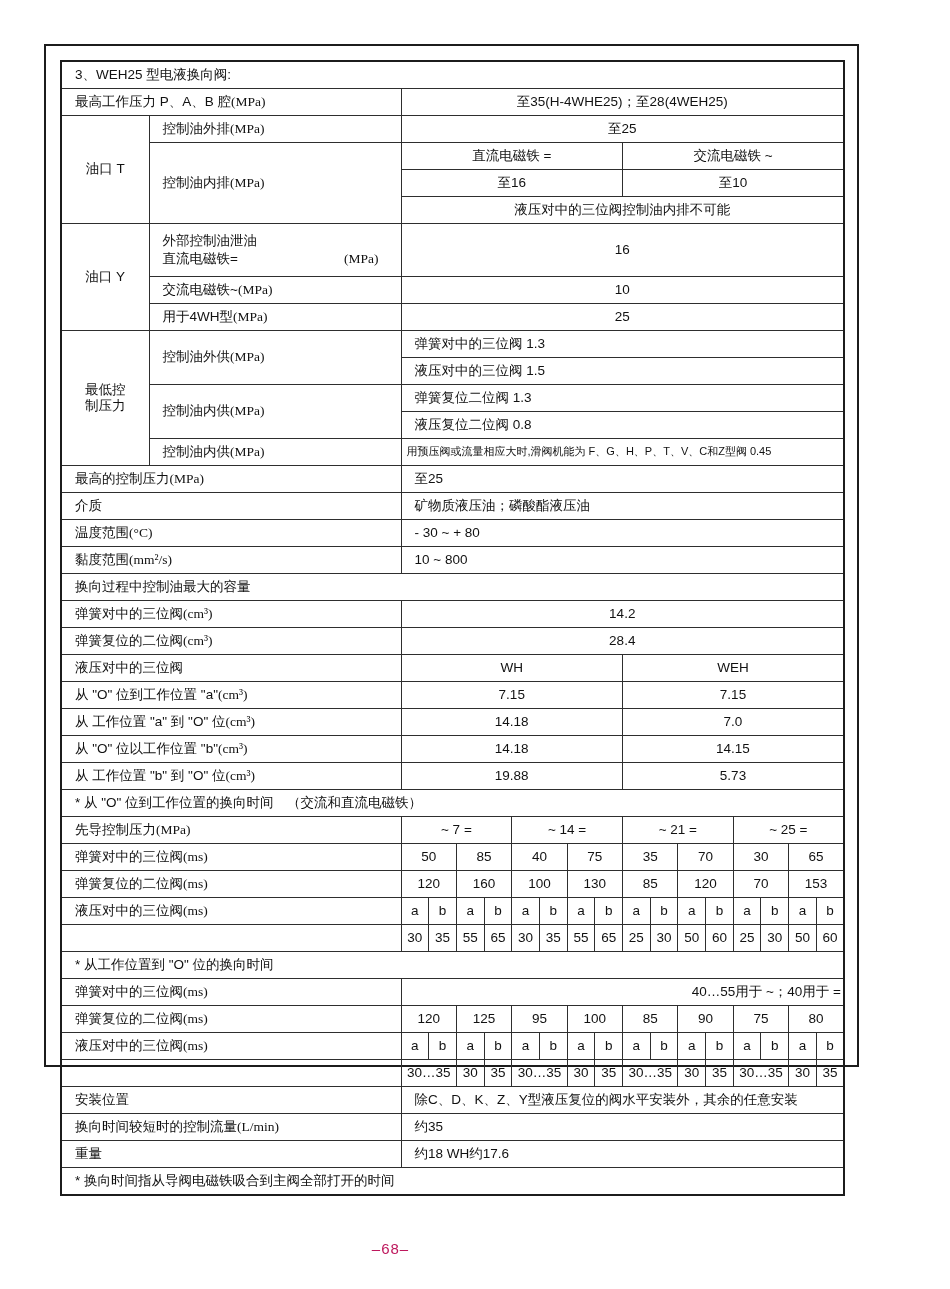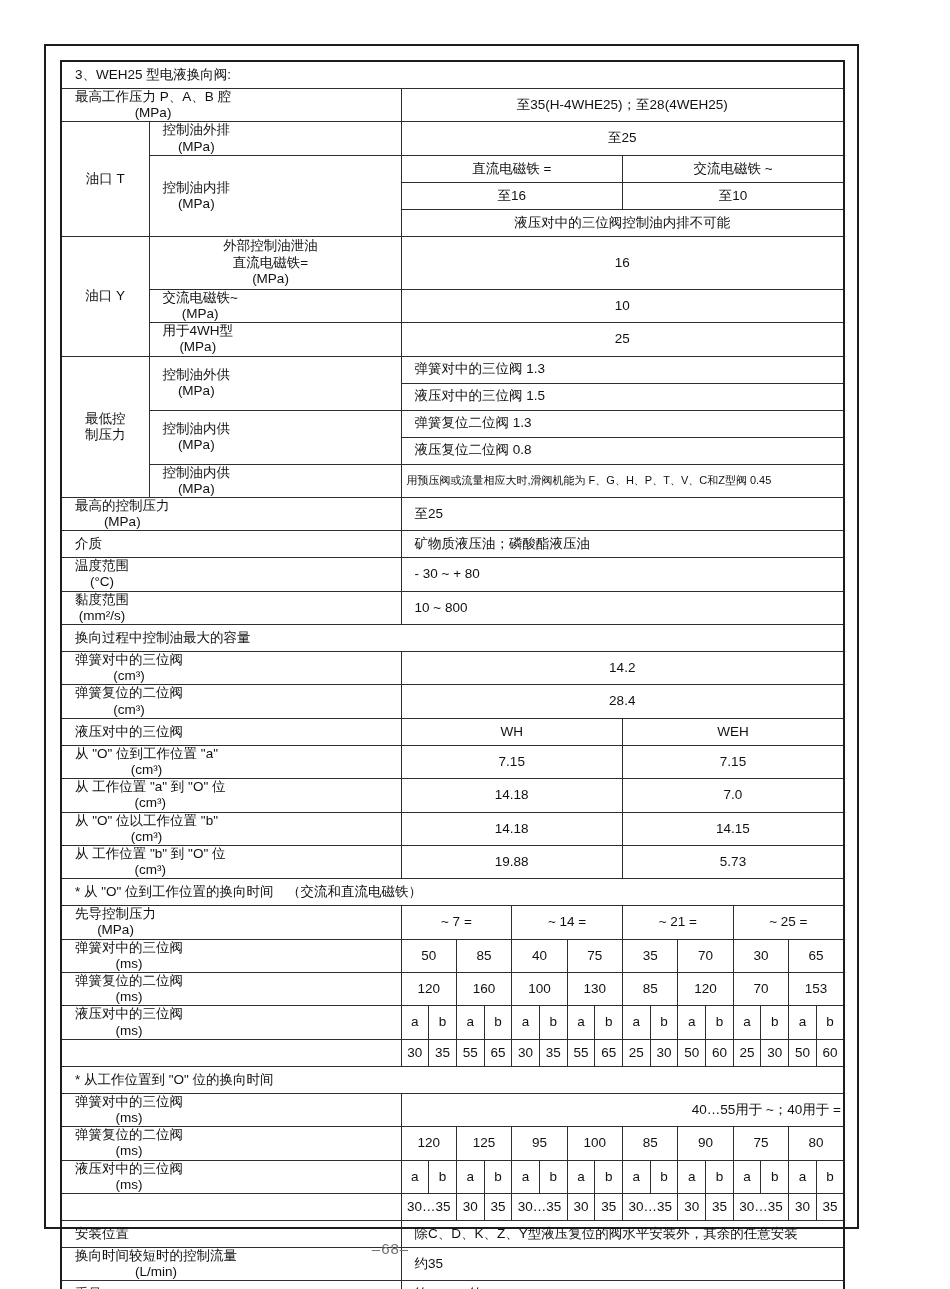--- a/index.html
+++ b/index.html
@@ -1,46 +1,46 @@
 <!DOCTYPE html>
 <html><head>
 <meta charset="utf-8">
 <style>
   html,body{margin:0;padding:0;}
   body{
     width:950px;height:1289px;background:#ffffff;position:relative;
     font-family:"Liberation Sans","DejaVu Sans",sans-serif;color:#111;
   }
   .frame{
-    position:absolute;left:44px;top:44px;width:815px;height:1185px;
+    position:absolute;left:44px;top:44px;width:815px;height:1023px;
     border:2px solid #1c1c1c;box-sizing:border-box;background:#fff;
   }
   table.spec{
     position:absolute;left:14px;top:14px;width:785px;
     border-collapse:collapse;table-layout:fixed;
     border:2px solid #1c1c1c;
   }
   td{
     border:1px solid #2e2e2e;height:26px;padding:0 2px;
     text-align:center;vertical-align:middle;
     font-size:13.5px;line-height:1.2;overflow:hidden;white-space:nowrap;
   }
   td.left{text-align:left;padding-left:13px;}
   td.indent{padding-left:52px;text-align:right;}
   td.small{font-size:11px;padding-left:5px;}
   td.lblcell{padding:0;text-align:left;}
   td.group{white-space:pre-line;text-align:center;padding:0 12px;}
   .lblwrap{display:flex;justify-content:space-between;align-items:center;height:100%;
            padding-left:13px;padding-right:22px;box-sizing:border-box;}
   .lblwrap.two{flex-direction:column;justify-content:center;align-items:stretch;gap:1px;}
-  .lrow{display:flex;justify-content:space-between;align-items:center;flex-direction:column;}
-  .unit{white-space:nowrap;}
+  .lrow{display:flex;justify-content:space-between;align-items:center;}
+  .unit{white-space:nowrap;font-family:Liberation Serif, serif;}
   .pagenum{
     position:absolute;left:0;width:781px;top:1240px;text-align:center;
-    font-size:15px;letter-spacing:1px;color:#737373;
+    font-size:15px;letter-spacing:1px;color:#be185d;
   }
 </style>
 </head>
 <body>
 
 <div class="frame">
   <table class="spec">
     <colgroup>
       <col style="width:88px">
       <col style="width:252px">

